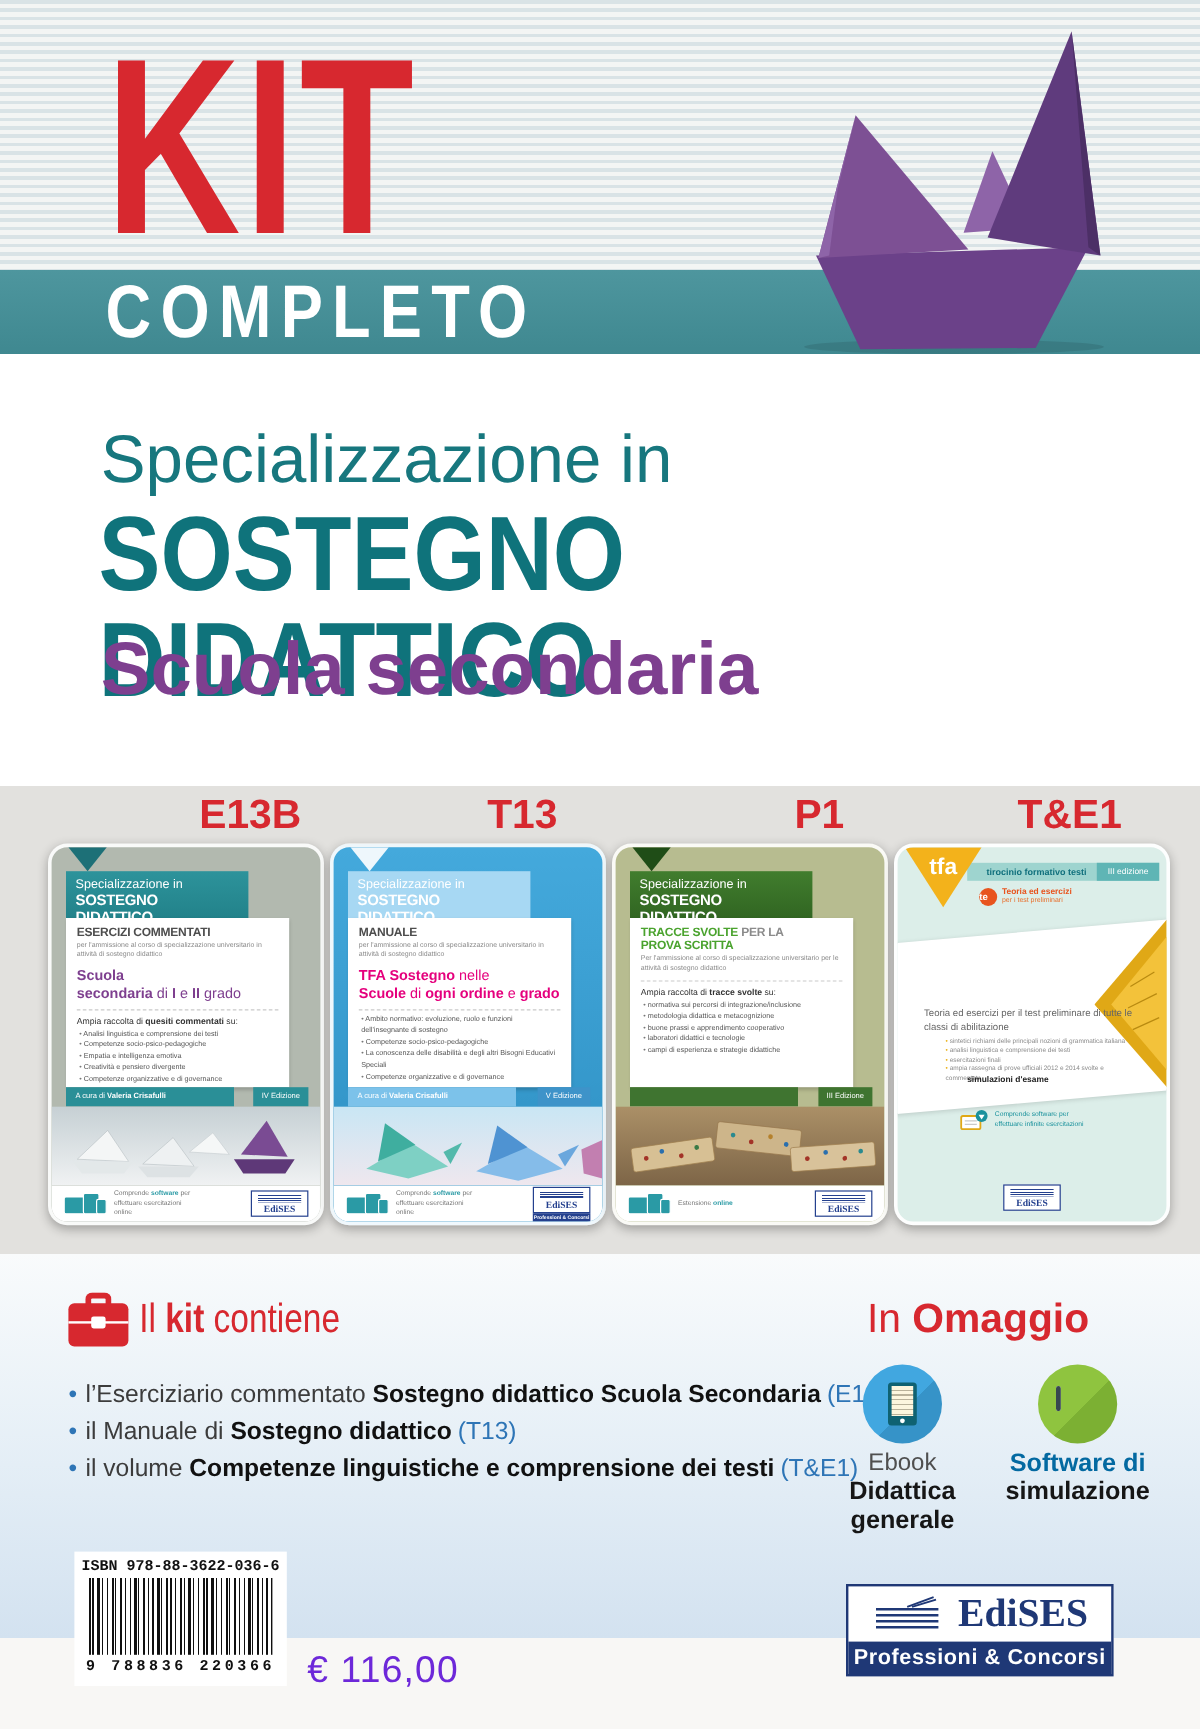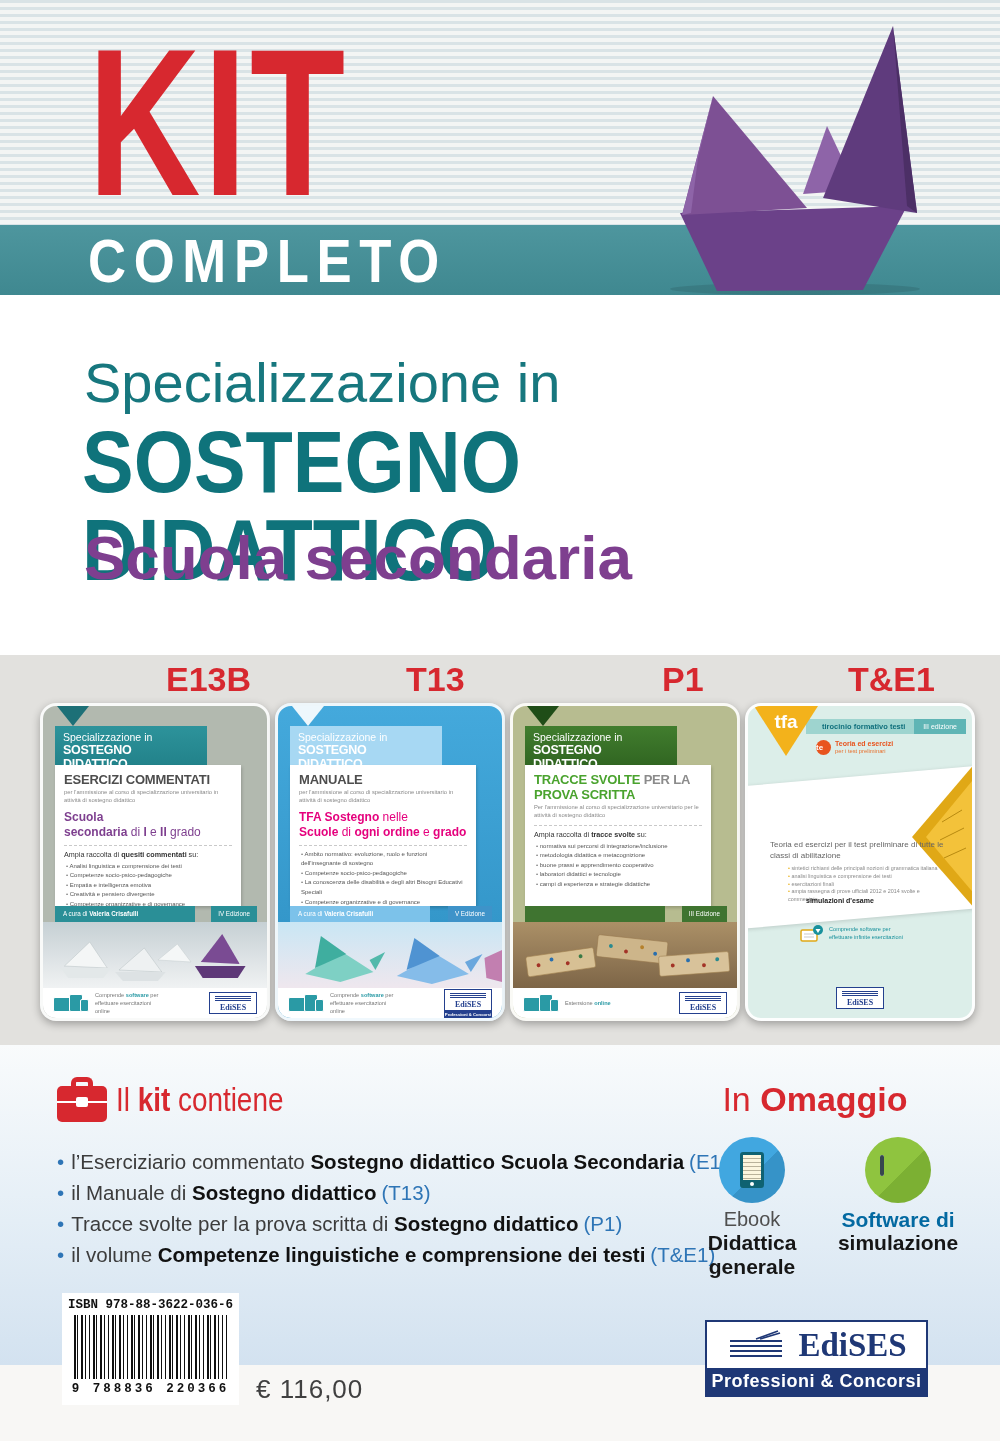--- a/index.html
+++ b/index.html
@@ -44,21 +44,21 @@
 
   .chead{position:absolute;left:12px;top:20px;width:152px;padding:5px 8px 6px;color:#fff;box-sizing:border-box;}
   .chead .h1{font-size:10.5px;display:block;}
   .chead .h2{font-size:12.5px;font-weight:bold;display:block;letter-spacing:-.3px;}
   .card1 .chead{background:linear-gradient(180deg,#2d939b,#1f7d85);}
   .card2 .chead{background:#a7d8f3;}
   .card3 .chead{background:linear-gradient(180deg,#417d2e,#2c5f1e);}
 
   .sheet{position:absolute;left:12px;top:59px;width:186px;height:141px;background:#fff;
          padding:7px 9px;box-sizing:border-box;box-shadow:1px 2px 3px rgba(0,0,0,.18);}
-  .btitle{font-size:13px;font-weight:bold;color:#4d4d4d;letter-spacing:-.2px;}
+  .btitle{font-size:10px;font-weight:bold;color:#4d4d4d;letter-spacing:-.2px;}
   .p1g{color:#4aa32e;font-weight:bold;} .p1gray{color:#8b8b8b;font-weight:bold;}
   .bsub{font-size:5.8px;color:#8a8a8a;margin-top:2px;line-height:1.35;}
   .focus{margin-top:5px;font-size:12px;line-height:1.25;}
   .card1 .focus{color:#7e3f8f;} .card2 .focus{color:#e5007d;}
   .divider{border-top:1px dashed #c9c9c9;margin:5px 0 4px;}
   .intro{font-size:7.2px;color:#333;}
   .blist{margin:3px 0 0 2px;padding:0;list-style:none;}
   .blist li{font-size:6px;color:#555;line-height:1.6;}
   .blist li::before{content:"• ";color:#777;}
 
@@ -159,21 +159,21 @@
   .bottomarea{position:absolute;top:1365px;left:0;width:1000px;height:76px;background:#f8f7f5;}
   .barcode{position:absolute;left:62px;top:1293px;width:177px;height:112px;background:#fff;
            text-align:center;box-sizing:border-box;padding-top:5px;}
   .bc-isbn{font-family:"Liberation Mono",monospace;font-size:12.5px;font-weight:bold;color:#111;
            letter-spacing:0;}
   .bc-bars{height:64px;margin:3px 12px 0;
      background:repeating-linear-gradient(90deg,#101010 0 2px,#fff 2px 3px,#101010 3px 4px,#fff 4px 7px,
         #101010 7px 9px,#fff 9px 11px,#101010 11px 12px,#fff 12px 15px,#101010 15px 16px,#fff 16px 19px);}
   .bc-digits{font-family:"Liberation Mono",monospace;font-size:12.5px;font-weight:bold;color:#111;
              letter-spacing:3px;margin-top:3px;}
-  .price{position:absolute;left:256px;top:1374px;font-size:26px;color:#404040;letter-spacing:1px;}
+  .price{position:absolute;left:256px;top:1374px;font-size:31px;color:#6d28d9;letter-spacing:1px;}
   .logo-big{position:absolute;left:705px;top:1320px;width:223px;border:2px solid #1f3876;
             box-sizing:border-box;background:#fff;}
   .lb-top{height:46px;display:flex;align-items:center;justify-content:center;gap:8px;}
   .lb-name{font-family:"Liberation Serif",serif;font-size:33px;font-weight:bold;color:#1f3876;}
   .lb-bar{height:27px;background:#1f3876;color:#fff;font-size:18px;font-weight:bold;
           display:flex;align-items:center;justify-content:center;letter-spacing:.5px;}
 </style>
 </head>
 <body>
 
@@ -468,21 +468,20 @@
   <div class="brief">
       <span class="line"></span>
       <span class="latch"></span>
     </div>
   <div class="kit-h">
     <span>Il </span><b>kit</b><span> contiene</span>
   </div>
   <div class="kit-list">
     <div class="kit-item"><span class="dot">•</span><span>l’Eserciziario commentato </span><b>Sostegno didattico Scuola Secondaria</b><span class="code">(E13B)</span></div>
     <div class="kit-item"><span class="dot">•</span><span>il Manuale di </span><b>Sostegno didattico</b><span class="code">(T13)</span></div>
-    <div class="kit-item"><span class="dot">•</span><span>Tracce svolte per la prova scritta di </span><b>Sostegno didattico</b><span class="code">(P1)</span></div>
     <div class="kit-item"><span class="dot">•</span><span>il volume </span><b>Competenze linguistiche e comprensione dei testi</b><span class="code">(T&amp;E1)</span></div>
   </div>
 
   <div class="om-h">
     <span>In </span><b>Omaggio</b>
   </div>
   <div class="om-circle om-c1">
       <span class="ic-ebook"></span>
     </div>
   <div class="om-circle om-c2">

